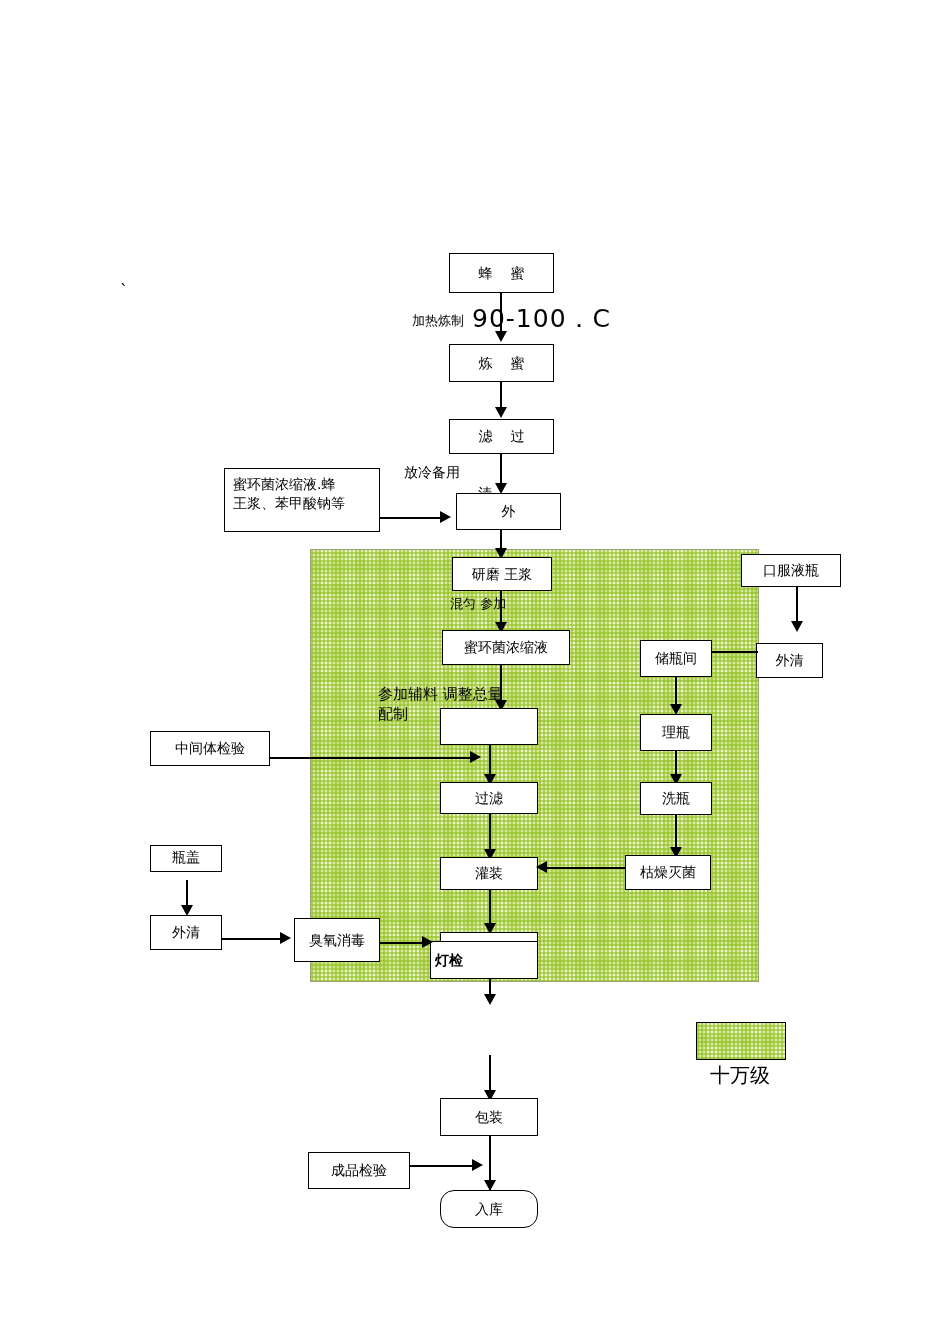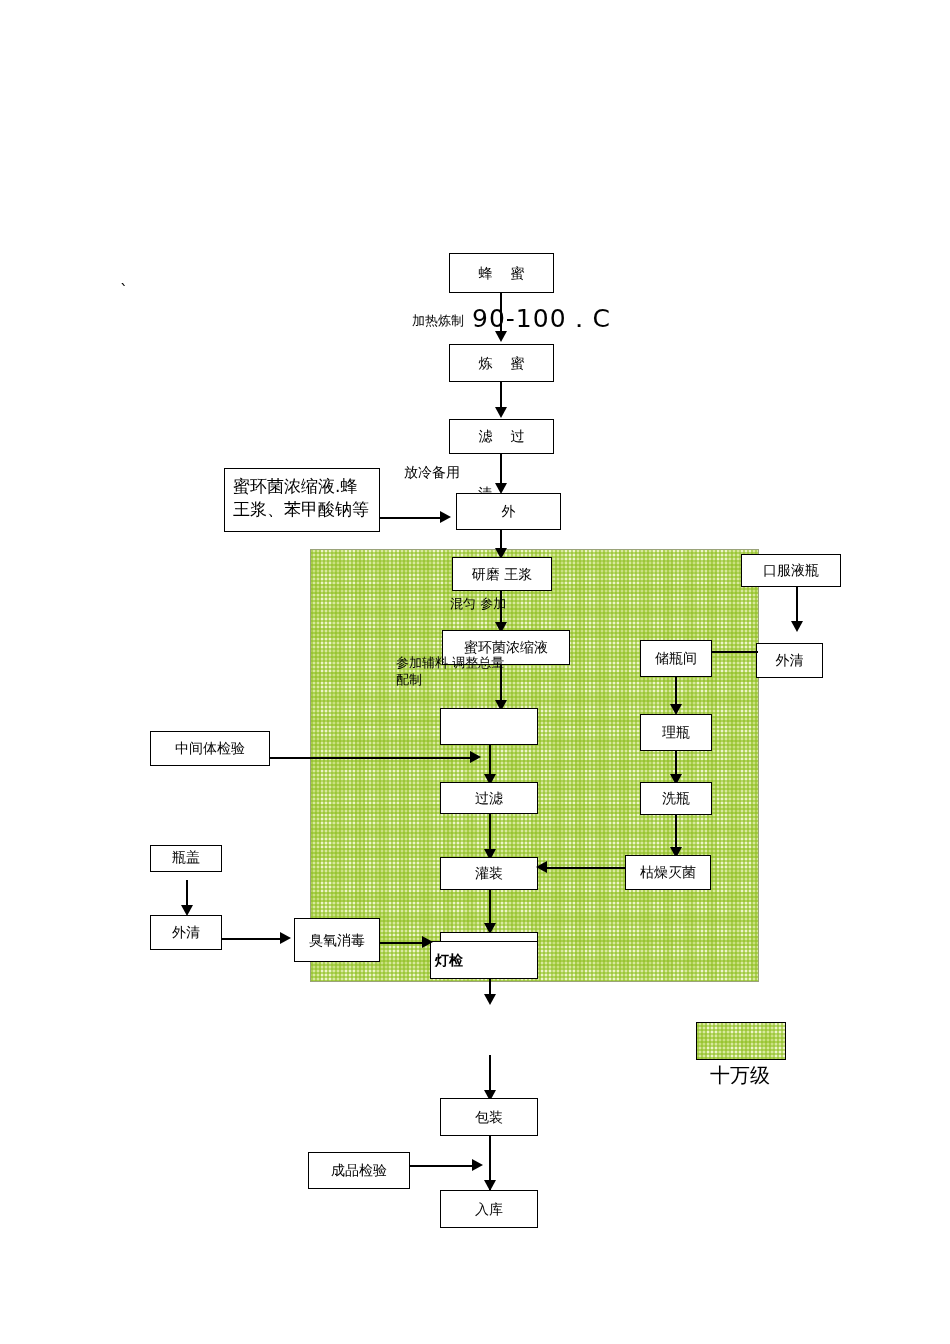--- a/index.html
+++ b/index.html
@@ -213,38 +213,38 @@
   <div class="vline" style="left:500px; top:382px; height:33px;"></div>
   <div class="arr-down" style="left:495px; top:407px;"></div>
 
   <div class="box" style="left:449px; top:419px; width:105px; height:35px;">滤    过</div>
   <div class="vline" style="left:500px; top:454px; height:38px;"></div>
   <div class="arr-down" style="left:495px; top:483px;"></div>
 
   <div class="annot" style="left:404px; top:463px; font-size:14px;">放冷备用</div>
   <div class="annot" style="left:478px; top:484px; font-size:14px;">清</div>
 
-  <div class="box top-left-text" style="left:224px; top:468px; width:156px; height:64px; font-size:17px;">蜜环菌浓缩液.蜂
+  <div class="box top-left-text" style="left:224px; top:468px; width:156px; height:64px; font-size:14px;">蜜环菌浓缩液.蜂
 王浆、苯甲酸钠等</div>
   <div class="hline" style="left:380px; top:517px; width:64px;"></div>
   <div class="arr-right" style="left:440px; top:511px;"></div>
 
   <div class="box" style="left:456px; top:493px; width:105px; height:37px;">外</div>
   <div class="vline" style="left:500px; top:530px; height:28px;"></div>
   <div class="arr-down" style="left:495px; top:548px;"></div>
 
   <div class="box" style="left:452px; top:557px; width:100px; height:34px;">研磨 王浆</div>
   <div class="vline" style="left:500px; top:591px; height:39px;"></div>
   <div class="arr-down" style="left:495px; top:622px;"></div>
   <div class="annot" style="left:450px; top:596px; font-size:13px;">混匀 参加</div>
 
   <div class="box" style="left:442px; top:630px; width:128px; height:35px;">蜜环菌浓缩液</div>
   <div class="vline" style="left:500px; top:665px; height:43px;"></div>
   <div class="arr-down" style="left:495px; top:700px;"></div>
-  <div class="annot" style="left:378px; top:655px; font-size:13px;padding-left:18px;">参加辅料 调整总量
+  <div class="annot" style="left:378px; top:685px; font-size:15px;">参加辅料 调整总量
 配制</div>
 
   <div class="box" style="left:440px; top:708px; width:98px; height:37px;"></div>
   <div class="vline" style="left:489px; top:745px; height:37px;"></div>
   <div class="arr-down" style="left:484px; top:774px;"></div>
 
   <div class="box" style="left:150px; top:731px; width:120px; height:35px;">中间体检验</div>
   <div class="hline" style="left:270px; top:757px; width:204px;"></div>
   <div class="arr-right" style="left:470px; top:751px;"></div>
 
@@ -305,15 +305,15 @@
   <div class="arr-down" style="left:484px; top:1090px;"></div>
 
   <div class="box" style="left:440px; top:1098px; width:98px; height:38px;">包装</div>
   <div class="vline" style="left:489px; top:1136px; height:55px;"></div>
   <div class="arr-down" style="left:484px; top:1180px;"></div>
 
   <div class="box" style="left:308px; top:1152px; width:102px; height:37px;">成品检验</div>
   <div class="hline" style="left:410px; top:1165px; width:66px;"></div>
   <div class="arr-right" style="left:472px; top:1159px;"></div>
 
-  <div class="box" style="left:440px; top:1190px; width:98px; height:38px;">入库</div>
+  <div class="box" style="left:440px; top:1190px; width:98px; height:38px;border-radius:14px;">入库</div>
 
 </div>
 
 </body></html>

